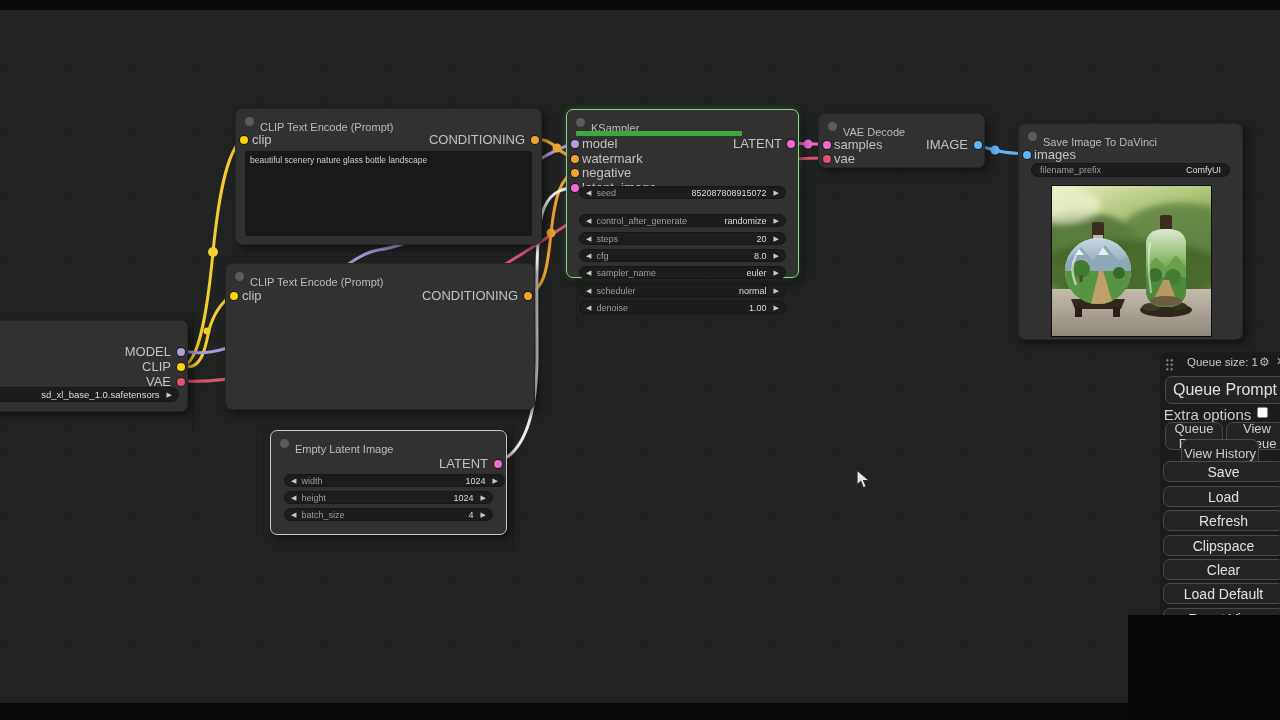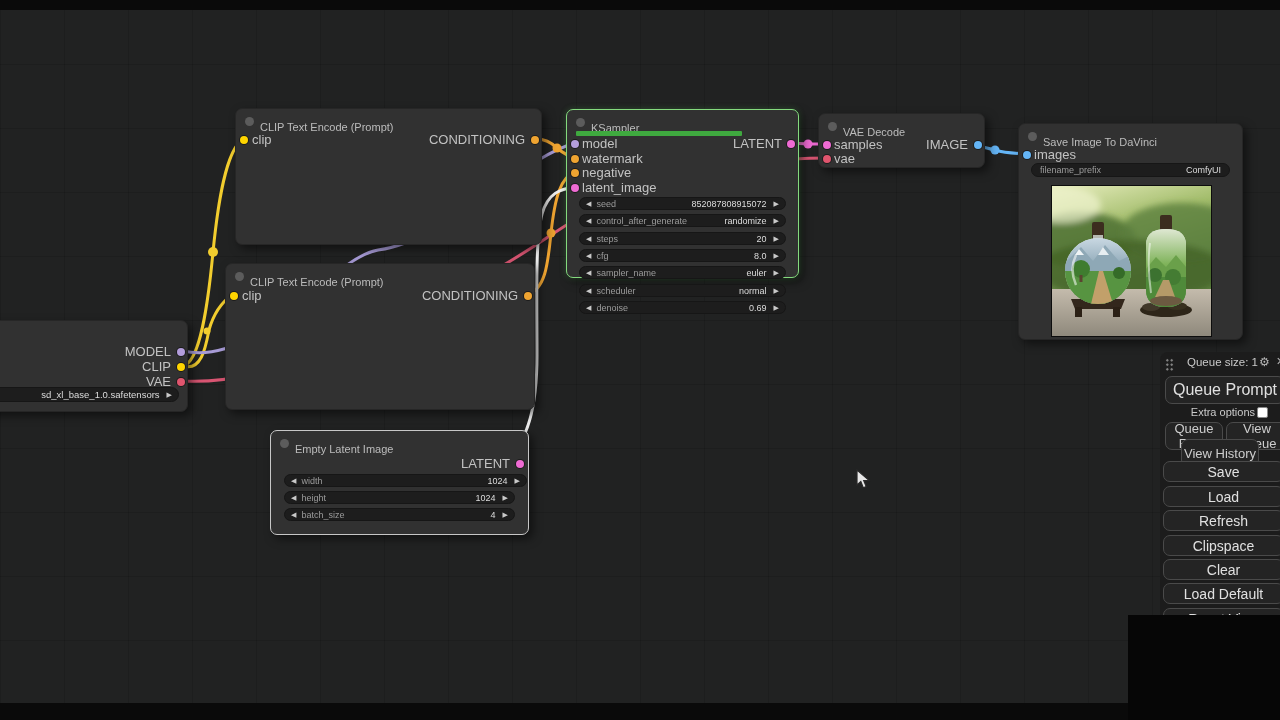--- a/index.html
+++ b/index.html
@@ -59,21 +59,21 @@
     display:flex; align-items:center; justify-content:center; }
   .btn-big { left:3px; width:121px; height:21px; font-size:14px; }
   .btn-small { height:28px; font-size:13px; color:#cdcdcd; }
   #drag-handle { position:absolute; left:5px; top:6px; width:9px; height:13px;
     background-image:radial-gradient(#8a8a8a 1px, transparent 1.3px);
     background-size:4.5px 4.5px; }
   #queue-size { position:absolute; left:27px; top:4px; font-size:11.5px; color:#c9c9c9; }
   #gear { position:absolute; left:99px; top:3px; font-size:12px; color:#b5b5b5; }
   #close-x { position:absolute; left:116px; top:3px; font-size:11px; color:#b5b5b5; }
   #btn-queue-prompt { left:5px; top:24px; width:120px; height:28px; font-size:16px; }
-  #extra-options { position:absolute; left:0; top:54px; width:95px; text-align:right; font-size:11px; color:#cacaca; }
+  #extra-options { position:absolute; left:0; top:54px; width:95px; text-align:center; font-size:15px; color:#cacaca; }
   #extra-checkbox { position:absolute; left:97px; top:55px; width:11px; height:11px;
     background:#fff; border-radius:2px; border:1px solid #888; }
   #btn-queue-front { left:5px; top:70px; width:58px; }
   #btn-view-queue { left:66px; top:70px; width:62px; }
   #btn-view-history { left:21px; top:87px; width:78px; }
 
   #cursor { position:absolute; left:856px; top:469px; z-index:60; }
 </style>
 </head>
 <body>
@@ -121,20 +121,21 @@
     </div>
   </div>
 
   <div class="node" id="node-clip-pos" style="left:235px; top:108px; width:307px; height:137px;">
     <span class="collapse-dot"></span>
     <div class="node-title">CLIP Text Encode (Prompt)</div>
     <span class="port-dot" style="left:4px; top:27px; background:#ffd500;"></span>
     <div class="port-label" style="left:16px; top:24px;">clip</div>
     <div class="port-label out" style="right:16px; top:24px;">CONDITIONING</div>
     <span class="port-dot" style="right:2px; top:27px; background:#efa431;"></span>
+    <div class="textbox" style="left:9px; right:9px; top:42px; bottom:8px;">beautiful scenery nature glass bottle landscape</div>
   </div>
 
   <div class="node" id="node-clip-neg" style="left:225px; top:263px; width:310px; height:147px;">
     <span class="collapse-dot"></span>
     <div class="node-title">CLIP Text Encode (Prompt)</div>
     <span class="port-dot" style="left:4px; top:28px; background:#ffd500;"></span>
     <div class="port-label" style="left:16px; top:25px;">clip</div>
     <div class="port-label out" style="right:16px; top:25px;">CONDITIONING</div>
     <span class="port-dot" style="right:2px; top:28px; background:#efa431;"></span>
   </div>
@@ -147,21 +148,21 @@
     <div class="port-label" style="left:15px; top:27px;">model</div>
     <span class="port-dot" style="left:4px; top:45px; background:#efa431;"></span>
     <div class="port-label" style="left:15px; top:42px;">watermark</div>
     <span class="port-dot" style="left:4px; top:59px; background:#efa431;"></span>
     <div class="port-label" style="left:15px; top:56px;">negative</div>
     <span class="port-dot" style="left:4px; top:74px; background:#ef6bd3;"></span>
     <div class="port-label" style="left:15px; top:71px;">latent_image</div>
     <div class="port-label out" style="right:16px; top:27px;">LATENT</div>
     <span class="port-dot" style="right:3px; top:30px; background:#ef6bd3;"></span>
 
-    <div class="widget" style="left:12px; right:12px; top:87px;">
+    <div class="widget" style="left:12px; right:12px; top:76px;">
       <span class="arrow">◀</span>
       <span class="w-label">seed</span>
       <span class="w-value">852087808915072</span>
       <span class="arrow">▶</span>
     </div>
     <div class="widget" style="left:12px; right:12px; top:104px;">
       <span class="arrow">◀</span>
       <span class="w-label">control_after_generate</span>
       <span class="w-value">randomize</span>
       <span class="arrow">▶</span>
@@ -186,21 +187,21 @@
     </div>
     <div class="widget" style="left:12px; right:12px; top:174px;">
       <span class="arrow">◀</span>
       <span class="w-label">scheduler</span>
       <span class="w-value">normal</span>
       <span class="arrow">▶</span>
     </div>
     <div class="widget" style="left:12px; right:12px; top:191px;">
       <span class="arrow">◀</span>
       <span class="w-label">denoise</span>
-      <span class="w-value">0.69</span>
+      <span class="w-value">1.00</span>
       <span class="arrow">▶</span>
     </div>
   </div>
 
   <div class="node" id="node-vae" style="left:818px; top:113px; width:167px; height:55px;">
     <span class="collapse-dot"></span>
     <div class="node-title">VAE Decode</div>
     <span class="port-dot" style="left:4px; top:27px; background:#ef6bd3;"></span>
     <div class="port-label" style="left:15px; top:24px;">samples</div>
     <span class="port-dot" style="left:4px; top:41px; background:#e0556e;"></span>
@@ -294,21 +295,21 @@
           <circle cx="122" cy="92" r="8" fill="#447c33"></circle>
           <path d="M104,112 L112,95 L118,95 L124,112 Z" fill="#b59a68"></path>
           <ellipse cx="115" cy="116" rx="16" ry="5" fill="#6c5a41"></ellipse>
         </g>
         <path d="M99,58 Q96,80 100,108" stroke="#ffffff" stroke-width="2" fill="none" opacity="0.5"></path>
         <rect x="0" y="0" width="161" height="152" fill="none" stroke="#0d0d0d" stroke-width="2"></rect>
       </svg>
     </div>
   </div>
 
-  <div class="node" id="node-empty-latent" style="left:270px; top:430px; width:259px; height:105px;">
+  <div class="node" id="node-empty-latent" style="left:270px; top:430px; width:237px; height:105px;">
     <span class="collapse-dot"></span>
     <div class="node-title">Empty Latent Image</div>
     <div class="port-label out" style="right:18px; top:26px;">LATENT</div>
     <span class="port-dot" style="right:4px; top:29px; background:#ef6bd3;"></span>
     <div class="widget" style="left:13px; right:1px; top:43px;">
       <span class="arrow">◀</span>
       <span class="w-label">width</span>
       <span class="w-value">1024</span>
       <span class="arrow">▶</span>
     </div>

